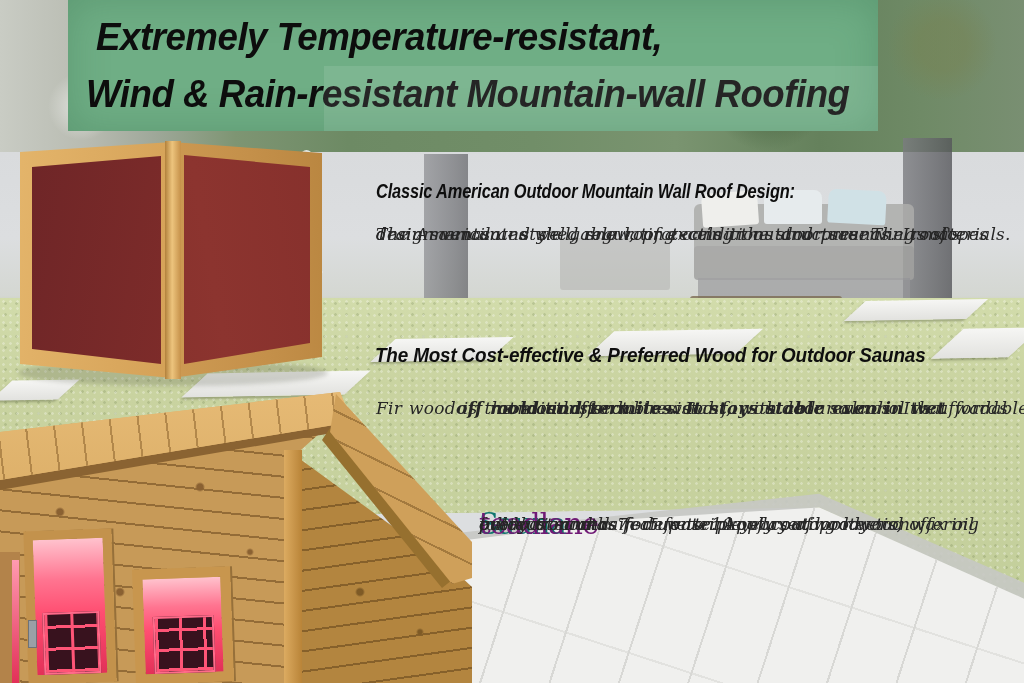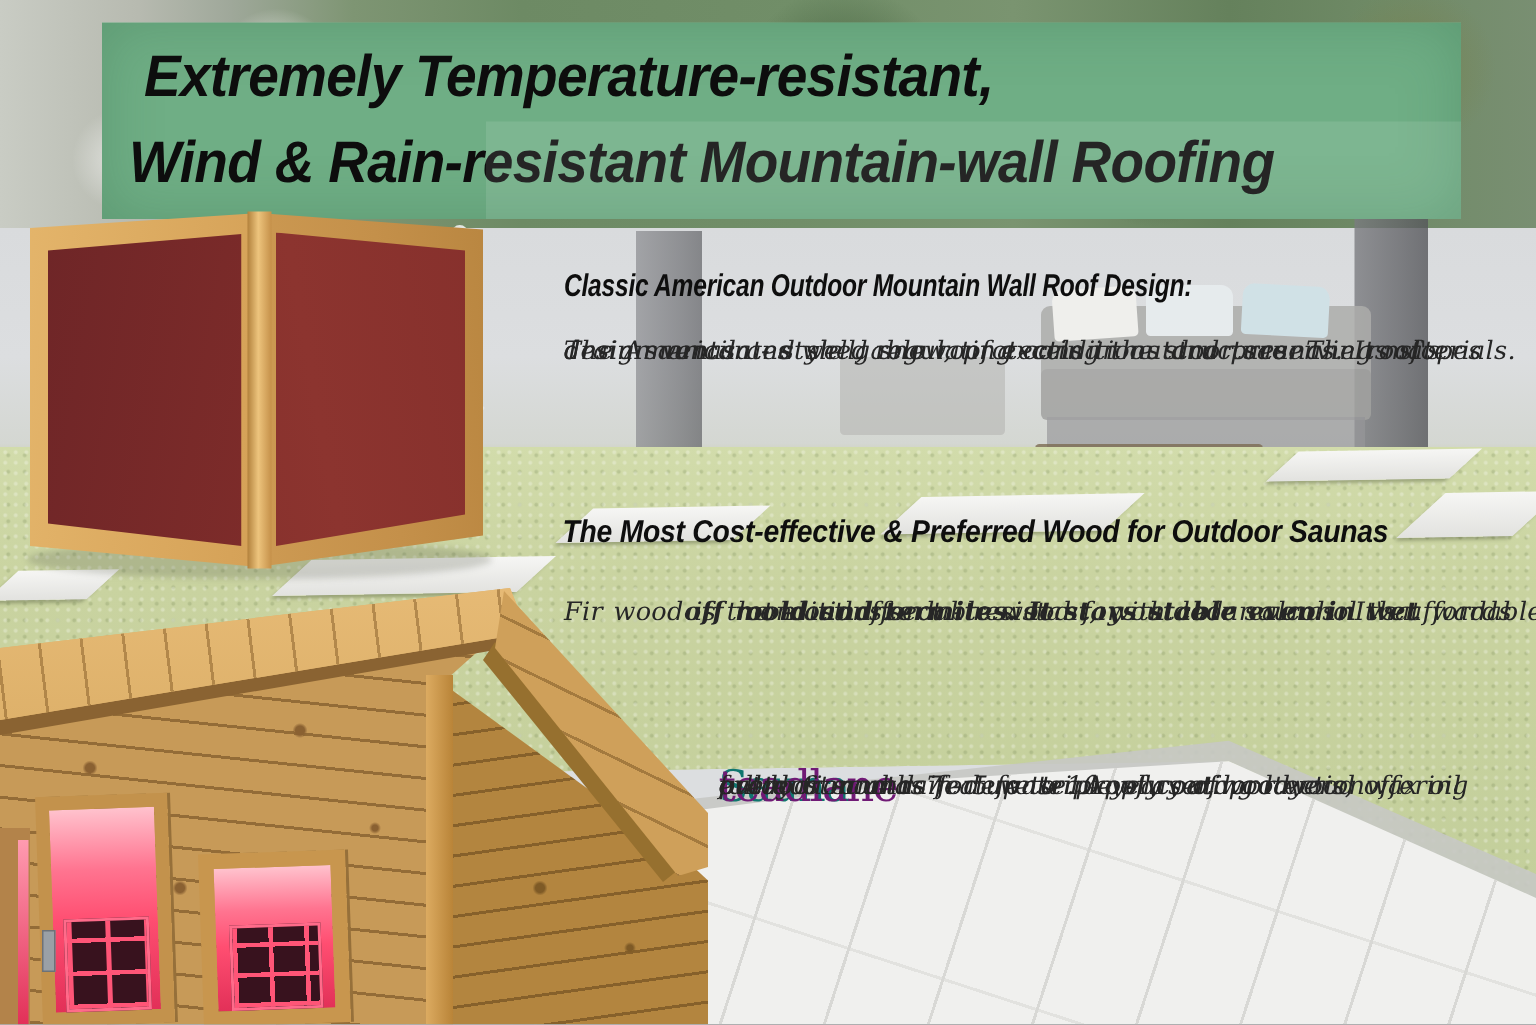--- a/index.html
+++ b/index.html
@@ -57,22 +57,22 @@
   .stone{background:linear-gradient(#f6f6f4,#e2e2df);
     box-shadow:0 3px 2px -1px rgba(60,70,40,.35);transform:skewX(-48deg) rotate(-1deg);}
   .st-a{left:196px;top:372px;width:160px;height:24px;}
   .st-b{left:2px;top:380px;width:66px;height:20px;}
   .st-c{left:384px;top:338px;width:116px;height:23px;}
   .st-d{left:602px;top:330px;width:146px;height:25px;}
   .st-e{left:948px;top:328px;width:76px;height:30px;}
   .st-f{left:856px;top:300px;width:120px;height:20px;}
 
   
-  .banner{left:68px;top:0;width:906px;height:131px;background:#6fae85;
-    box-shadow:inset 0 0 40px rgba(40,90,60,.25);margin-top:15px;}
+  .banner{left:68px;top:0;width:810px;height:131px;background:#6fae85;
+    box-shadow:inset 0 0 40px rgba(40,90,60,.25);}
   .banner::after{content:"";position:absolute;left:256px;top:66px;right:0;bottom:0;
     background:rgba(255,255,255,.10);}
   .banner-text{color:#0d0d0d;font-style:italic;font-weight:700;font-size:39px;
     white-space:nowrap;transform:scaleX(.94);transform-origin:left center;
     letter-spacing:-.5px;}
   .bl1{left:28px;top:15px;}
   .bl2{left:18px;top:72px;}
 
   
   .cube{left:14px;top:138px;width:320px;height:256px;}

